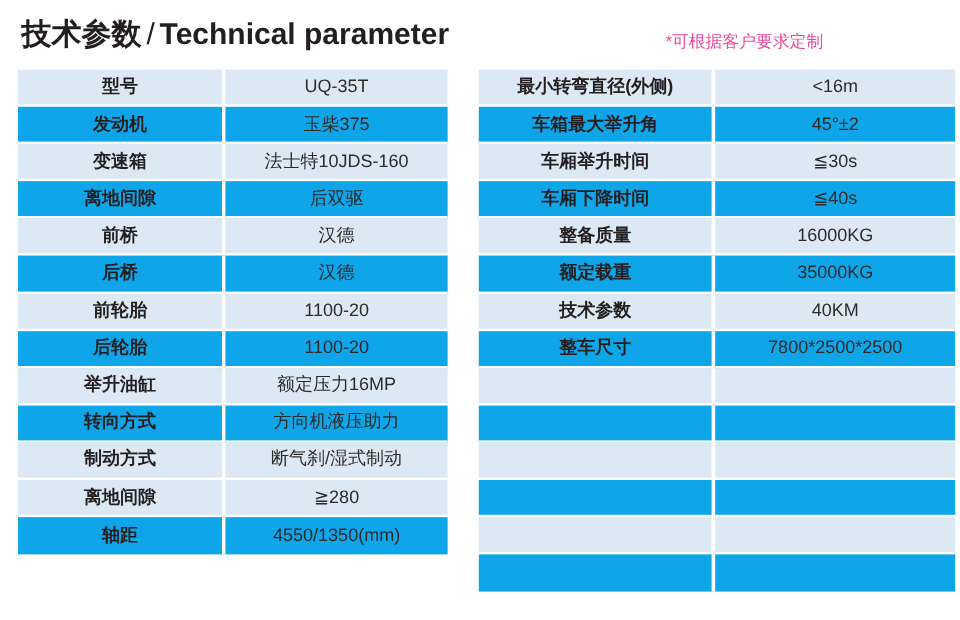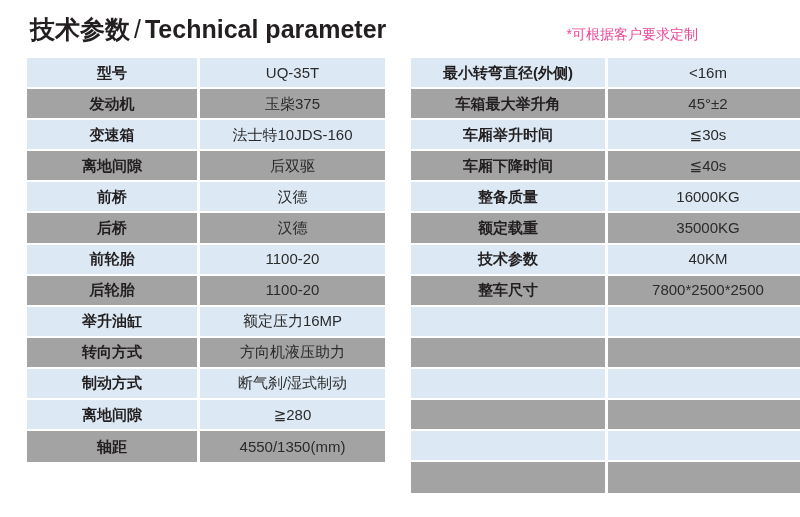--- a/index.html
+++ b/index.html
@@ -12,21 +12,21 @@
     height: 517px;
     font-family: "Liberation Sans", "DejaVu Sans", sans-serif;
     color: #231f20;
     overflow: hidden;
     position: relative;
   }
 
   
   .header {
     position: absolute;
-    left: 12px; top: 0;
+    left: 0; top: 0;
     width: 700px;
     height: 58px;
   }
   .title {
     position: absolute;
     left: 18px;
     top: 14px;
     font-size: 25px;
     font-weight: bold;
     letter-spacing: 0px;
@@ -57,21 +57,20 @@
     width: 800px;
     height: 436px;
   }
 
   .spec-table {
     position: absolute;
     top: 0;
     border-collapse: separate;
     border-spacing: 0;
     table-layout: fixed;
-    margin-left: 12px;
   }
   #table-left  { left: 15px;  width: 358px; }
   #table-right { left: 388px; width: 397px; padding-left: 11px; }
 
   .spec-table tr { height: 31.1px; }
 
   .spec-table td {
     padding: 0 4px;
     text-align: center;
     vertical-align: middle;
@@ -80,21 +79,21 @@
     white-space: nowrap;
     overflow: hidden;
     border-right: 3px solid #ffffff;
     border-bottom: 2px solid #ffffff;
   }
   .spec-table td:last-child { border-right: none; }
   .spec-table tr:last-child td { border-bottom: none; }
 
   
   .row-blue td { background: #dce9f5; }
-  .row-gray td { background: #a3a3a3; }
+  .row-gray td { background: #0ea5e9; }
 
   
   .cell-label {
     font-weight: bold;
     color: #231f20;
   }
   .cell-value {
     font-weight: normal;
     color: #2b2b2b;
   }

